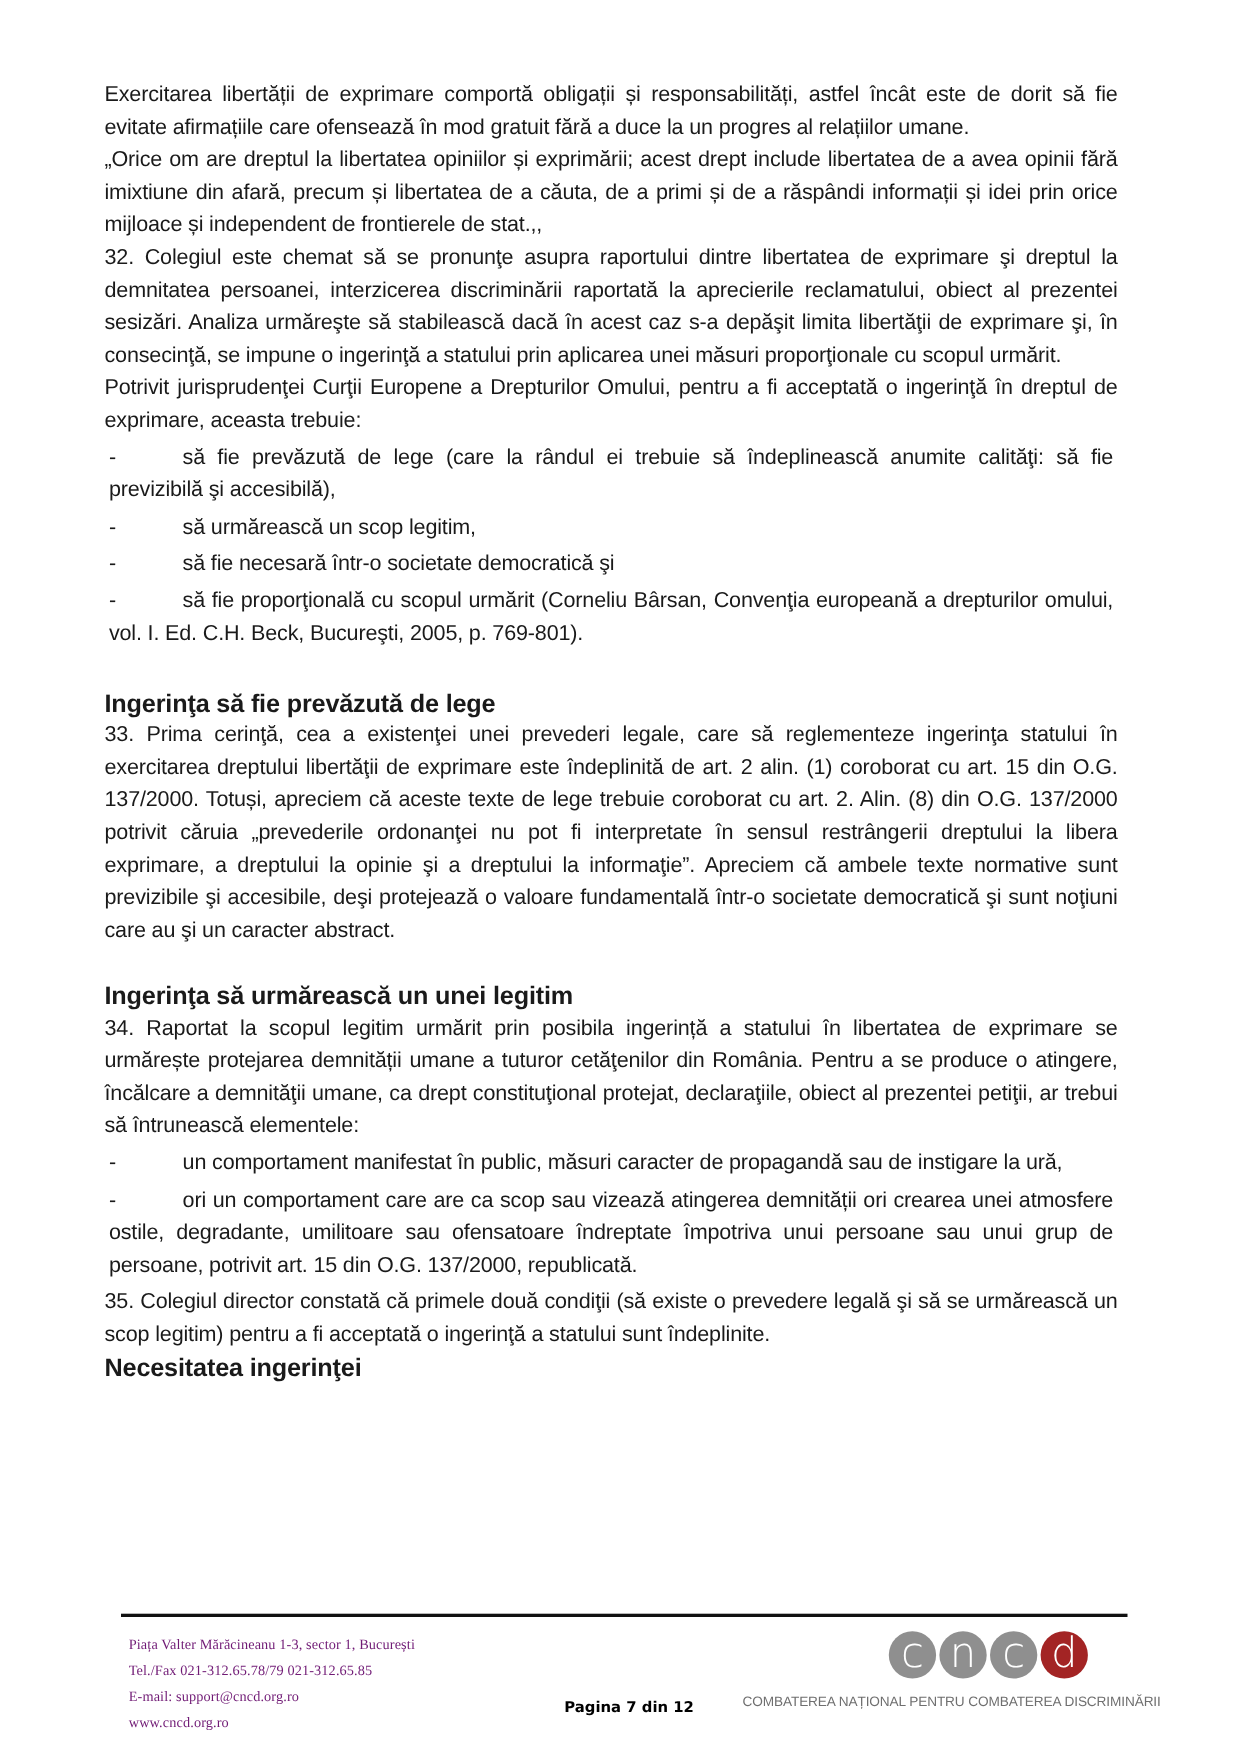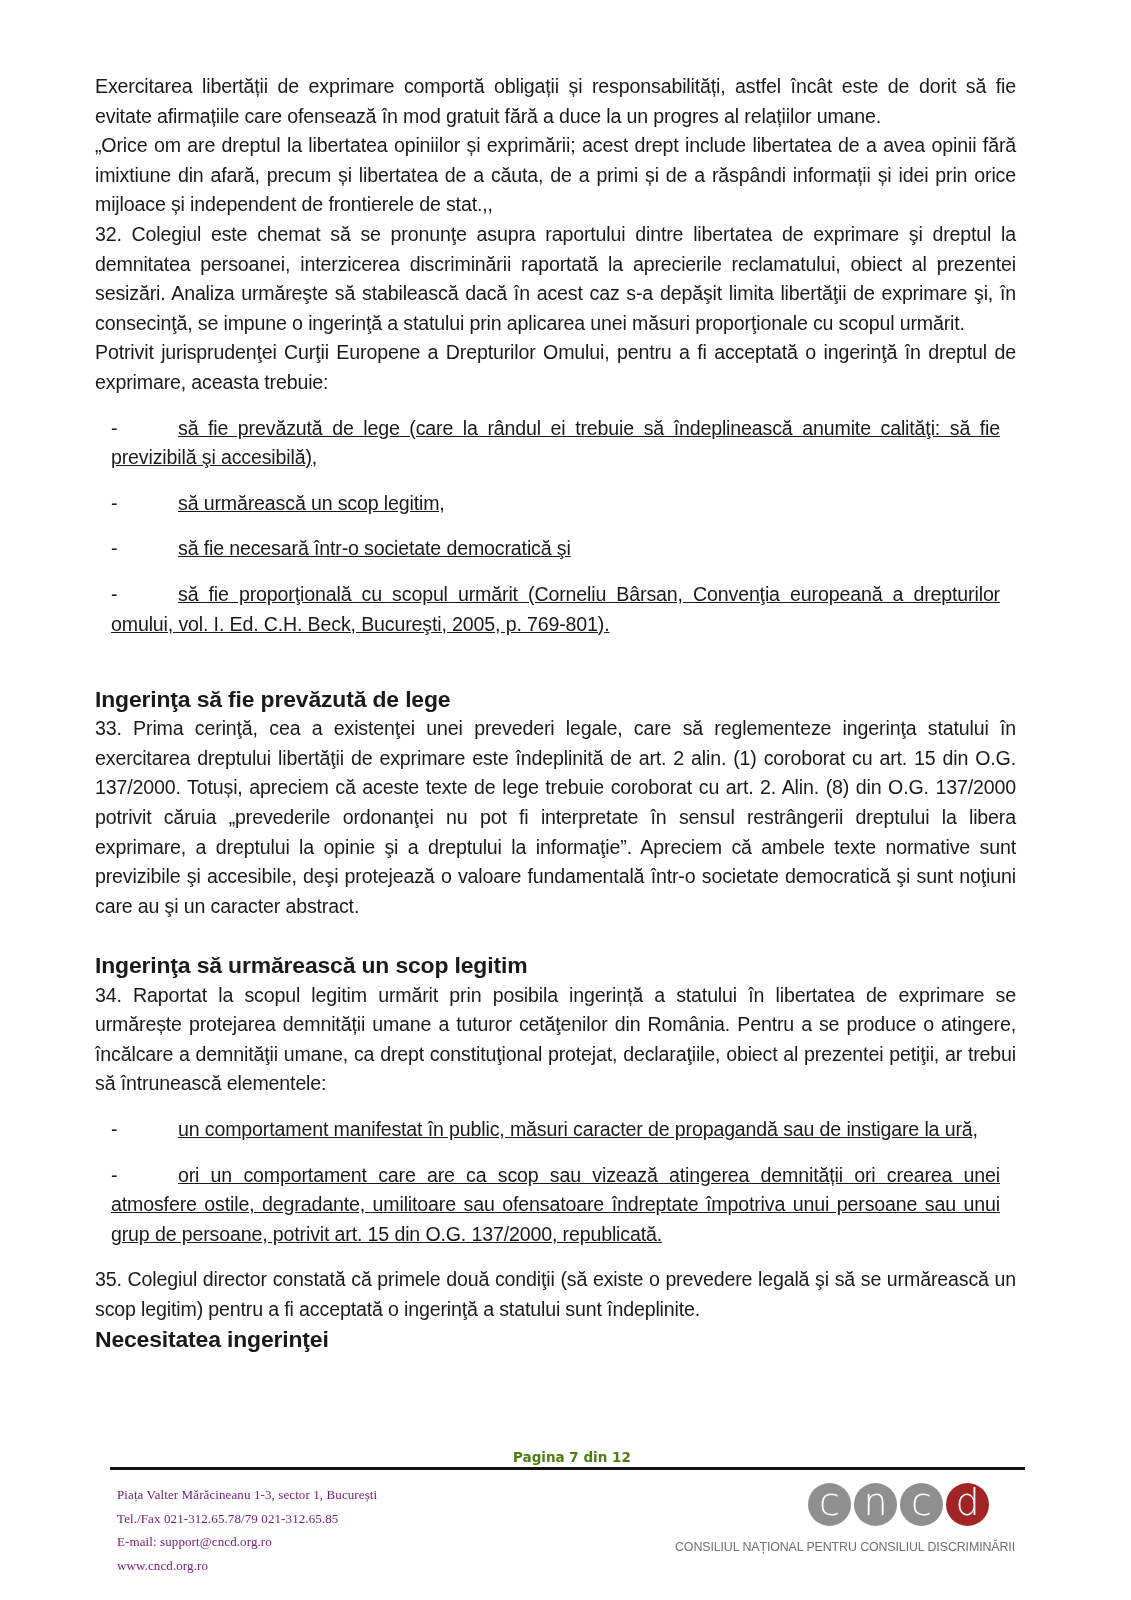--- a/index.html
+++ b/index.html
@@ -26,24 +26,23 @@
     }
     .para {
       margin: 0;
       text-align: justify;
       text-align-last: left;
     }
     .num {
       font-weight: normal;
     }
     .bullet {
-      margin: 16px;
+      margin: 4px;
       text-align: justify;
       text-align-last: left;
-      text-decoration: underline;
     }
     .bullet .dash {
       display: inline-block;
       width: 67px;
     }
     .blank {
       height: 29.6px;
     }
     .heading {
       margin: 0;
@@ -66,25 +65,25 @@
       line-height: 23.5px;
       color: #701a75;
       letter-spacing: 0.1px;
     }
     .footer-contact div {
       white-space: nowrap;
     }
     .page-number {
       position: absolute;
       left: 513px;
-      top: 1449px;
+      top: 1544px;
       font-family: "DejaVu Sans", sans-serif;
       font-size: 13.5px;
       font-weight: bold;
-      color: #4d7c0f;
+      color: #000000;
       white-space: nowrap;
     }
     .logo {
       position: absolute;
       left: 808px;
       top: 1483px;
       height: 42px;
       display: flex;
       gap: 3px;
     }
@@ -133,21 +132,21 @@
     <p class="bullet"><span class="dash">-</span><span>să fie proporţională cu scopul urmărit (Corneliu Bârsan, Convenţia europeană a drepturilor omului, vol. I. Ed. C.H. Beck, Bucureşti, 2005, p. 769-801).</span></p>
   </div>
 
   <div class="blank"></div>
 
   <h3 class="heading">Ingerinţa să fie prevăzută de lege</h3>
   <p class="para"><span class="num">33</span><span>. Prima cerinţă, cea a existenţei unei prevederi legale, care să reglementeze ingerinţa statului în exercitarea dreptului libertăţii de exprimare este îndeplinită de art. 2 alin. (1) coroborat cu art. 15 din O.G. 137/2000. Totuși, apreciem că aceste texte de lege trebuie coroborat cu art. 2. Alin. (8) din O.G. 137/2000 potrivit căruia „prevederile ordonanţei nu pot fi interpretate în sensul restrângerii dreptului la libera exprimare, a dreptului la opinie şi a dreptului la informaţie”. Apreciem că ambele texte normative sunt previzibile şi accesibile, deşi protejează o valoare fundamentală într-o societate democratică şi sunt noţiuni care au şi un caracter abstract.</span></p>
 
   <div class="blank"></div>
 
-  <h3 class="heading">Ingerinţa să urmărească un scop legitim</h3>
+  <h3 class="heading">Ingerinţa să urmărească un unei legitim</h3>
   <p class="para"><span class="num">34</span><span>. Raportat la scopul legitim urmărit prin posibila ingerință a statului în libertatea de exprimare se urmărește protejarea demnității umane a tuturor cetăţenilor din România. Pentru a se produce o atingere, încălcare a demnităţii umane, ca drept constituţional protejat, declaraţiile, obiect al prezentei petiţii, ar trebui să întrunească elementele:</span></p>
 
   <div>
     <p class="bullet"><span class="dash">-</span><span>un comportament manifestat în public, măsuri caracter de propagandă sau de instigare la ură,</span></p>
     <p class="bullet"><span class="dash">-</span><span>ori un comportament care are ca scop sau vizează atingerea demnității ori crearea unei atmosfere ostile, degradante, umilitoare sau ofensatoare îndreptate împotriva unui persoane sau unui grup de persoane, potrivit art. 15 din O.G. 137/2000, republicată.</span></p>
   </div>
 
   <p class="para"><span class="num">35</span><span>. Colegiul director constată că primele două condiţii (să existe o prevedere legală şi să se urmărească un scop legitim) pentru a fi acceptată o ingerinţă a statului sunt îndeplinite.</span></p>
 
   <h3 class="heading">Necesitatea ingerinţei</h3>
@@ -163,13 +162,13 @@
 </div>
 
 <div class="page-number">Pagina 7 din 12</div>
 
 <div class="logo">
   <div class="logo-circle" style="background: rgb(143, 143, 143);">c</div>
   <div class="logo-circle" style="background: rgb(143, 143, 143);">n</div>
   <div class="logo-circle" style="background: rgb(143, 143, 143);">c</div>
   <div class="logo-circle accent" style="background: rgb(163, 36, 36);">d</div>
 </div>
-<div class="logo-caption">CONSILIUL NAȚIONAL PENTRU CONSILIUL DISCRIMINĂRII</div>
+<div class="logo-caption">COMBATEREA NAȚIONAL PENTRU COMBATEREA DISCRIMINĂRII</div>
 
 </body></html>

